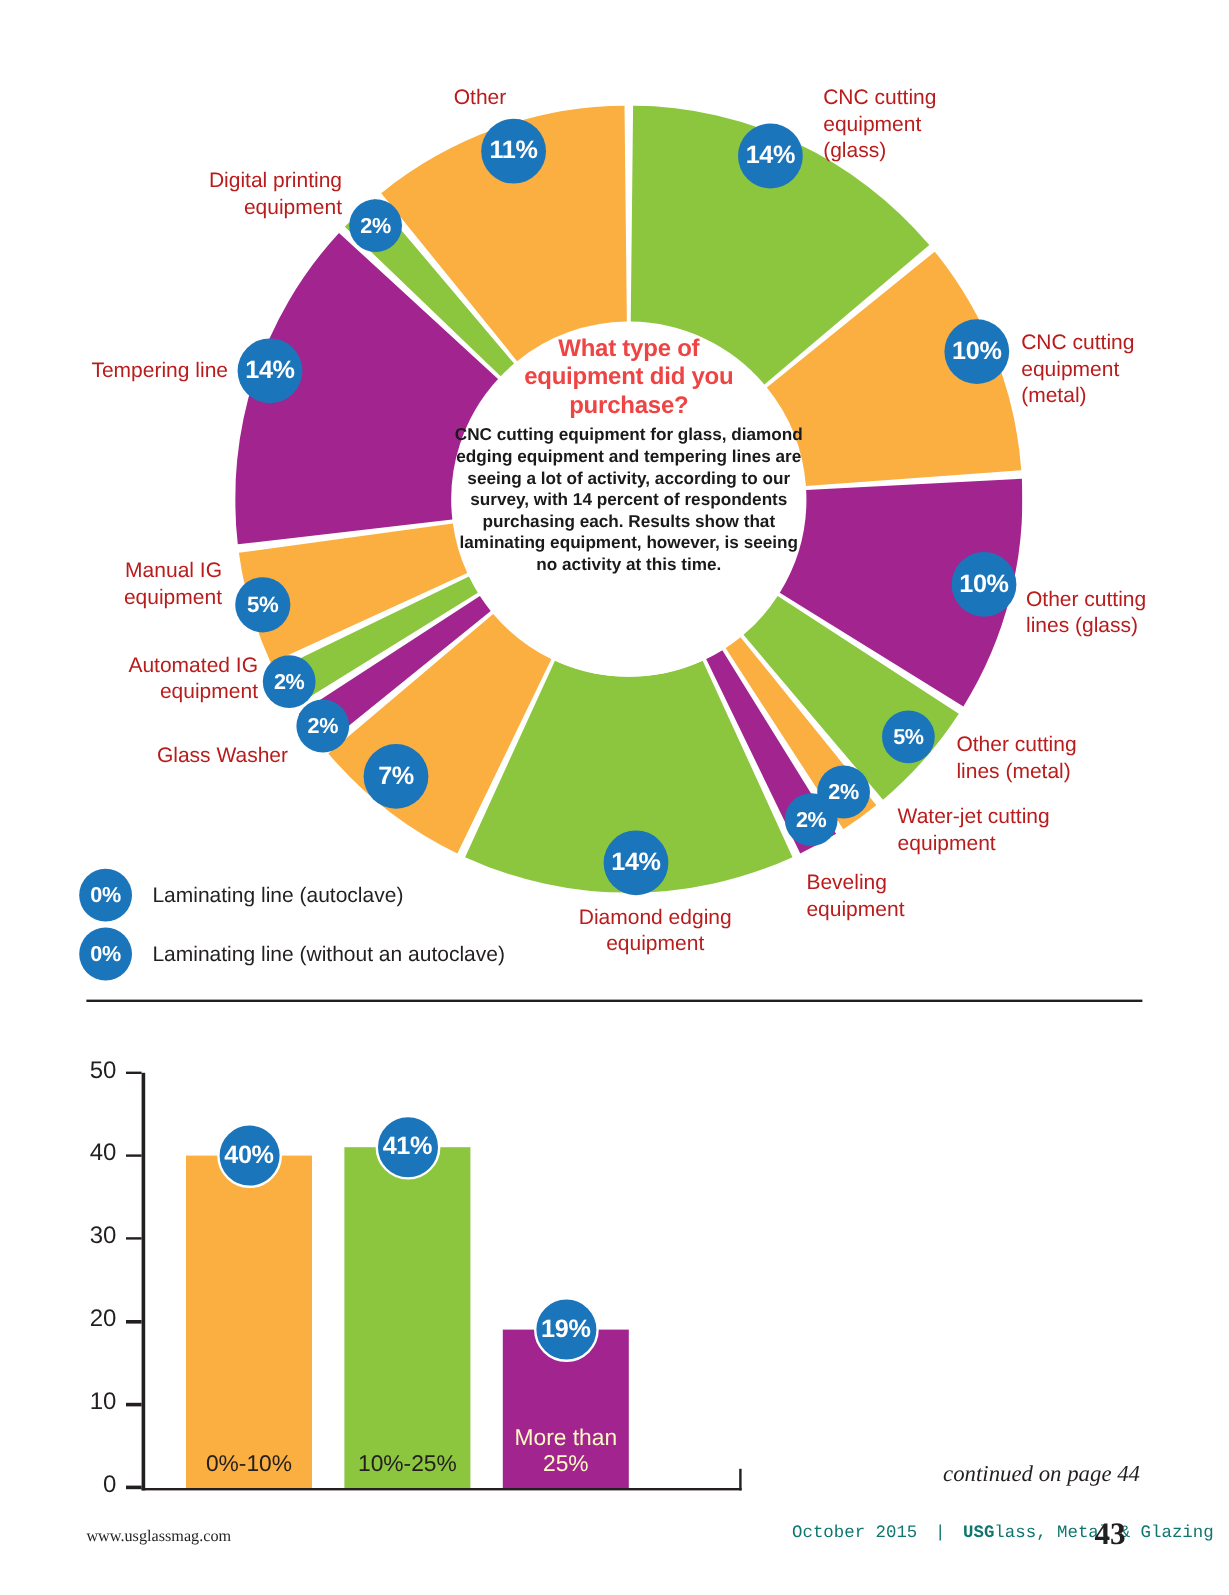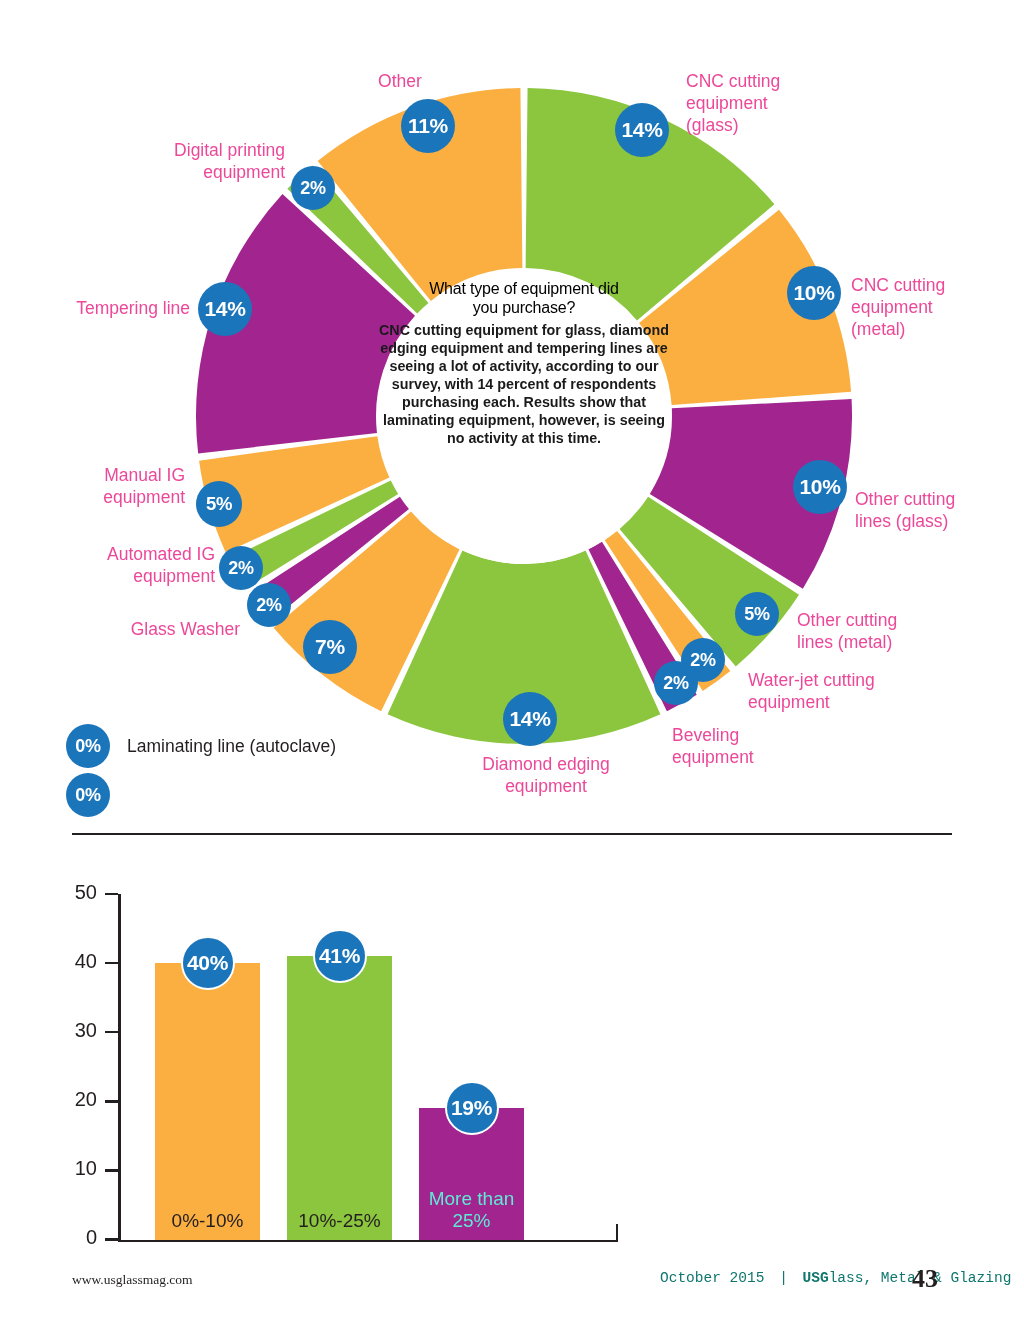--- a/index.html
+++ b/index.html
@@ -42,23 +42,23 @@
     background: #ffffff;
     display: flex;
     flex-direction: column;
     align-items: center;
     justify-content: flex-start;
     padding-top: 8px;
     box-sizing: border-box;
     text-align: center;
   }
   #center-heading {
-    color: #000000;
-    font-size: 16px;
-    font-weight: normal;
+    color: #ef4444;
+    font-size: 20px;
+    font-weight: bold;
     line-height: 1.17;
     width: 215px;
     margin-bottom: 4px;
     letter-spacing: -0.2px;
   }
   #center-body {
     color: #1a1a1a;
     font-size: 14.3px;
     font-weight: bold;
     line-height: 1.26;
@@ -81,21 +81,21 @@
   }
   .badge.sz-lg { width: 54px; height: 54px; font-size: 21px; }
   .badge.sz-md { width: 46px; height: 46px; font-size: 18.5px; }
   .badge.sz-sm { width: 44px; height: 44px; font-size: 18px; }
 
   
   .cat-label {
     position: absolute;
     font-size: 17.5px;
     line-height: 1.26;
-    color: #ec4899;
+    color: #b91c1c;
     z-index: 5;
   }
   .cat-label.right { text-align: left; }
   .cat-label.left  { text-align: right; }
   .cat-label.center{ text-align: center; }
 
   
   .zero-row {
     position: absolute;
     display: flex;
@@ -366,20 +366,21 @@
     <div>Digital printing</div>
     <div>equipment</div>
   </div>
 
   <div class="zero-row" style="left:66px; top:724px;">
     <div class="badge sz-sm" style="position:relative; left:0; top:0;">0%</div>
     <div class="zlabel">Laminating line (autoclave)</div>
   </div>
   <div class="zero-row" style="left:66px; top:773px;">
     <div class="badge sz-sm" style="position:relative; left:0; top:0;">0%</div>
+    <div class="zlabel">Laminating line (without an autoclave)</div>
   </div>
 </div>
 
 <div id="divider"></div>
 
 <div id="bar-section">
 
   <div id="plot">
     <div id="axis-y"></div>
     <div id="axis-x"></div>
@@ -405,28 +406,29 @@
         </div>
       </div>
     <div id="bars">
         <div class="bar" style="left: 37px; width: 105px; height: 276.4px; background: rgb(251, 175, 64);">
           <div class="bar-caption" style="color: rgb(35, 31, 32);">0%-10%</div>
         </div>
         <div class="bar" style="left: 169px; width: 105px; height: 283.31px; background: rgb(140, 198, 62);">
           <div class="bar-caption" style="color: rgb(35, 31, 32); margin-top: 43px;">10%-25%</div>
         </div>
         <div class="bar" style="left: 301px; width: 105px; height: 131.29px; background: rgb(162, 36, 143);">
-          <div class="bar-caption" style="color: #5eead4;">More than 25%</div>
+          <div class="bar-caption" style="color: #fef9c3;">More than 25%</div>
         </div>
       </div>
   <div class="badge sz-lg" style="left: 62.5px; top: 42.1px; border: 2px solid rgb(255, 255, 255);">40%</div>
       <div class="badge sz-lg" style="left: 194.5px; top: 35.19px; border: 2px solid rgb(255, 255, 255);">41%</div>
       <div class="badge sz-lg" style="left: 326.5px; top: 187.21px; border: 2px solid rgb(255, 255, 255);">19%</div>
     </div>
 
+  <div id="continued">continued on page 44</div>
 </div>
 
 <div id="footer">
   <div id="footer-url">www.usglassmag.com</div>
   <div id="footer-mid">
     <span>October 2015</span>
     <span style="padding:0 6px;">|</span>
     <span class="brand-bold">USG</span><span>lass, Metal &amp; Glazing</span>
   </div>
   <div id="footer-page">43</div>

